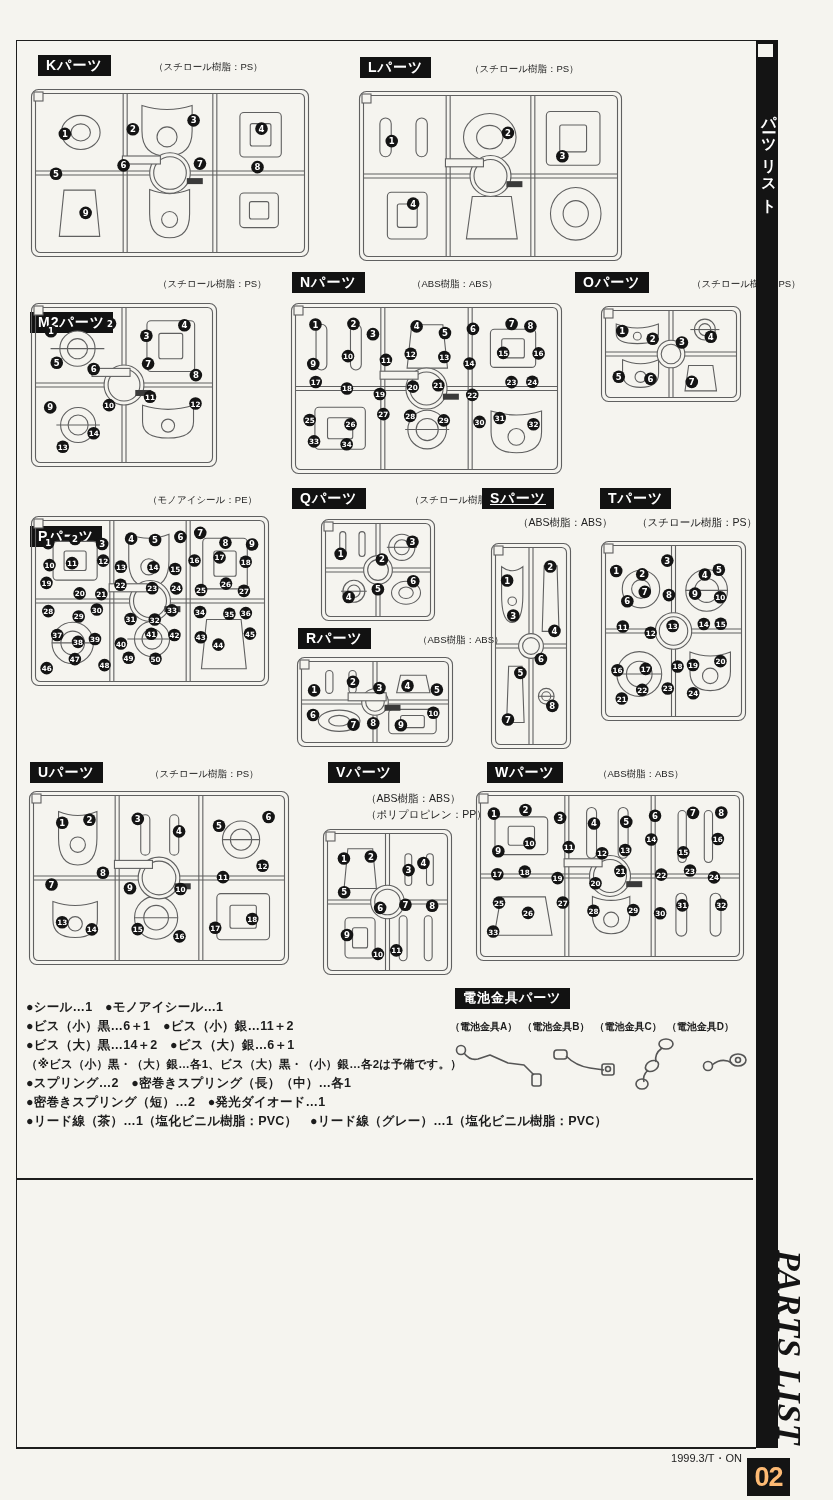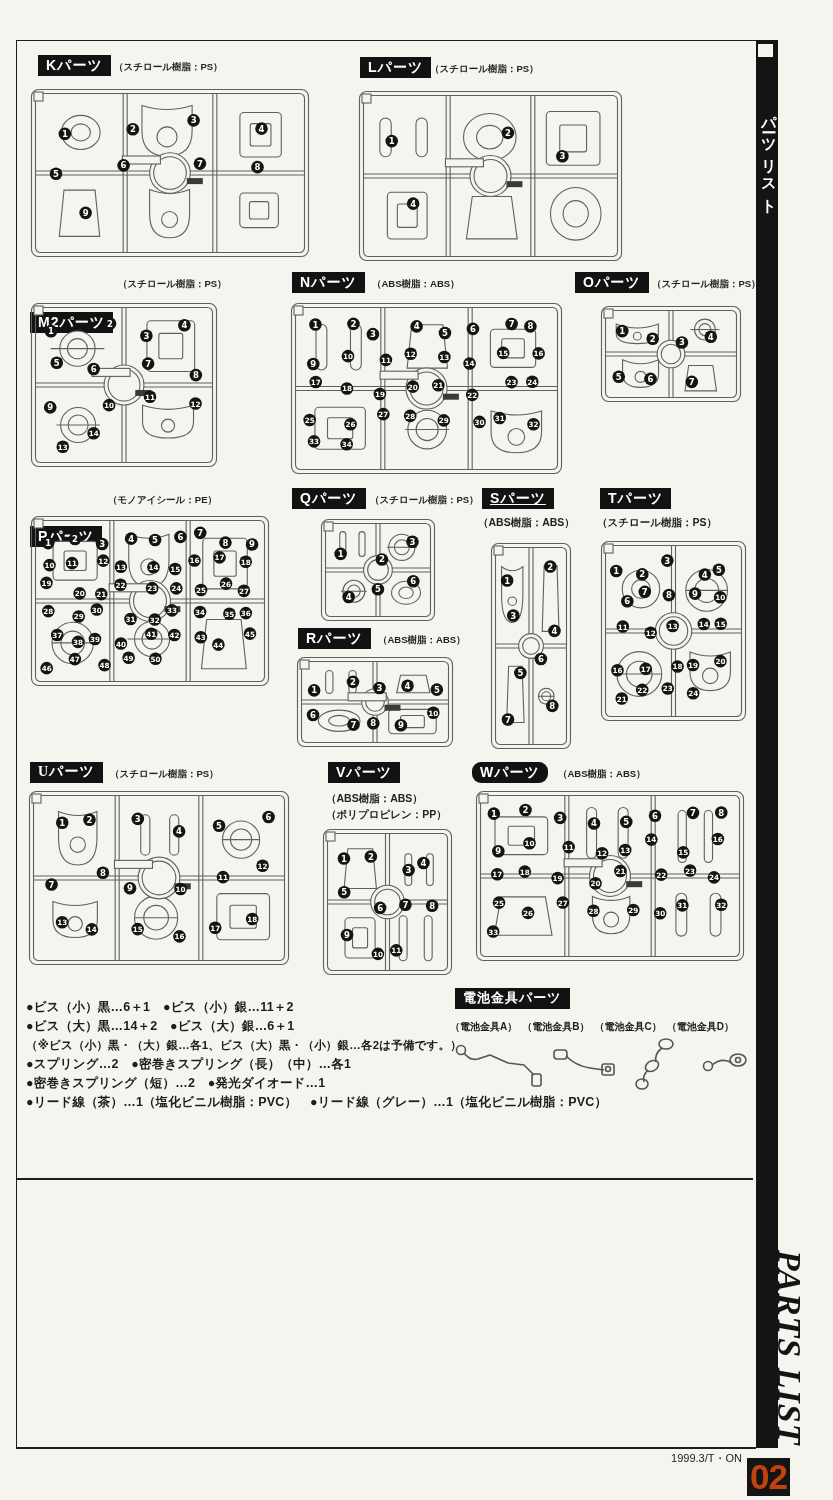--- a/index.html
+++ b/index.html
@@ -1,41 +1,41 @@
 <!DOCTYPE html>
 <html><head>
 <meta charset="utf-8">
 <style>
   html,body{margin:0;padding:0;background:#e8e8e4;}
   #page{position:relative;width:833px;height:1500px;background:#f5f4ef;overflow:hidden;
         font-family:"Liberation Sans","DejaVu Sans",sans-serif;color:#1c1c1c;padding-left:44px;}
   .ptag{position:absolute;background:#121212;color:#fff;font-size:14px;font-weight:bold;
         padding:2px 8px 3px 8px;letter-spacing:1px;line-height:16px;white-space:nowrap;}
-  .pmat{position:absolute;font-size:9.5px;font-weight:bold;white-space:nowrap;color:#222;}
+  .pmat{position:absolute;font-size:9.5px;font-weight:normal;white-space:nowrap;color:#222;margin-left:40px;}
   .pmat.below{font-size:10.5px;}
   .sprue{position:absolute;}
   .rule{position:absolute;background:#1d1d1d;}
   #supplies{position:absolute;left:26px;top:998px;width:430px;}
   #supplies .sline{font-size:12.5px;font-weight:bold;line-height:19px;white-space:nowrap;letter-spacing:0.2px;}
   #supplies .sline.paren{font-size:11.5px;}
   #notes{position:absolute;left:20px;top:1126px;width:720px;}
   #notes .nline{font-size:12.5px;font-weight:bold;line-height:19px;white-space:nowrap;}
   #battery-labels{position:absolute;left:450px;top:1016px;white-space:nowrap;}
   #battery-labels span{font-size:10px;font-weight:bold;margin-right:5px;}
   .wire{position:absolute;}
   #sidebar-bar{position:absolute;left:756px;top:40px;width:22px;height:1408px;background:#141414;}
   #sidebar-marker{position:absolute;left:758px;top:44px;width:15px;height:13px;background:#f5f4ef;}
   #sidebar-title{position:absolute;left:756px;top:62px;width:22px;height:190px;color:#fff;
         writing-mode:vertical-rl;text-orientation:upright;font-size:15px;font-weight:bold;
         letter-spacing:3px;text-align:left;display:flex;justify-content:center;}
   #parts-list-en{position:absolute;left:770px;top:1250px;height:205px;
         writing-mode:vertical-rl;font-family:"Liberation Serif","DejaVu Serif",serif;
         font-style:italic;font-weight:bold;font-size:34px;color:#141414;letter-spacing:1px;}
   #page-number{position:absolute;left:747px;top:1458px;width:43px;height:38px;background:#141414;
-        color:#c2410c;font-size:35px;font-weight:bold;display:flex;align-items:center;justify-content:center;
+        color:#fdba74;font-size:27px;font-weight:bold;display:flex;align-items:center;justify-content:center;
         font-family:"Liberation Sans",sans-serif;transform:none;letter-spacing:-1px;}
   #footer-credit{position:absolute;left:560px;top:1451px;width:182px;text-align:right;font-size:11px;color:#222;}
 </style>
 </head>
 <body>
 
 <div id="page">
 
   <div class="rule" style="left:16px;top:40px;width:740px;height:1px;"></div>
   <div class="rule" style="left:16px;top:40px;width:1px;height:1408px;"></div>
@@ -666,21 +666,21 @@
           <text x="21.745320361526684" y="161.53801387548447" text-anchor="middle" font-size="7.2" font-weight="bold" fill="#ffffff" font-family="&quot;DejaVu Sans&quot;,sans-serif">21</text>
           <circle cx="42.226385151548314" cy="149.89323085546494" r="6.3"></circle>
           <text x="42.226385151548314" y="152.89323085546494" text-anchor="middle" font-size="7.2" font-weight="bold" fill="#ffffff" font-family="&quot;DejaVu Sans&quot;,sans-serif">22</text>
           <circle cx="67.73941915361212" cy="148.48086526617408" r="6.3"></circle>
           <text x="67.73941915361212" y="151.48086526617408" text-anchor="middle" font-size="7.2" font-weight="bold" fill="#ffffff" font-family="&quot;DejaVu Sans&quot;,sans-serif">23</text>
           <circle cx="93.18411743380129" cy="153.24195761978626" r="6.3"></circle>
           <text x="93.18411743380129" y="156.24195761978626" text-anchor="middle" font-size="7.2" font-weight="bold" fill="#ffffff" font-family="&quot;DejaVu Sans&quot;,sans-serif">24</text>
         </g>
       </svg></div>
 
-  <div class="ptag" style="left:30px;top:762px;font-family:Liberation Serif, serif;">Uパーツ</div>
+  <div class="ptag" style="left:30px;top:762px;">Uパーツ</div>
   <div class="pmat" style="left:110px;top:768px;">（スチロール樹脂：PS）</div>
   <div class="sprue" style="left:28px;top:790px;width:262px;height:176px;"><svg width="262" height="176" viewBox="0 0 262 176">
         <g stroke="#606060" fill="none" stroke-width="1.1">
           <rect x="1.5" y="1.5" width="259" height="173" rx="7"></rect>
           <rect x="5.5" y="5.5" width="251" height="165" rx="5"></rect>
           <line x1="87.16666666666667" y1="6" x2="87.16666666666667" y2="170"></line>
           <line x1="91.16666666666667" y1="6" x2="91.16666666666667" y2="170"></line>
           <line x1="170.83333333333334" y1="6" x2="170.83333333333334" y2="170"></line>
           <line x1="174.83333333333334" y1="6" x2="174.83333333333334" y2="170"></line>
           <line x1="6" y1="86" x2="256" y2="86"></line>
@@ -786,21 +786,21 @@
           <text x="110.15874215049553" y="80.69249752978794" text-anchor="middle" font-size="8.5" font-weight="bold" fill="#ffffff" font-family="&quot;DejaVu Sans&quot;,sans-serif">8</text>
           <circle cx="24.992911852896214" cy="107.03757897065952" r="6.3"></circle>
           <text x="24.992911852896214" y="110.03757897065952" text-anchor="middle" font-size="8.5" font-weight="bold" fill="#ffffff" font-family="&quot;DejaVu Sans&quot;,sans-serif">9</text>
           <circle cx="55.92623539225315" cy="125.89191342424601" r="6.3"></circle>
           <text x="55.92623539225315" y="128.891913424246" text-anchor="middle" font-size="7.2" font-weight="bold" fill="#ffffff" font-family="&quot;DejaVu Sans&quot;,sans-serif">10</text>
           <circle cx="74.2554377753404" cy="122.36741818580776" r="6.3"></circle>
           <text x="74.2554377753404" y="125.36741818580776" text-anchor="middle" font-size="7.2" font-weight="bold" fill="#ffffff" font-family="&quot;DejaVu Sans&quot;,sans-serif">11</text>
         </g>
       </svg></div>
 
-  <div class="ptag" style="left:472px;top:762px;border-radius:9px;">Wパーツ</div>
+  <div class="ptag" style="left:487px;top:762px;">Wパーツ</div>
   <div class="pmat" style="left:558px;top:768px;">（ABS樹脂：ABS）</div>
   <div class="sprue" style="left:475px;top:790px;width:270px;height:172px;"><svg width="270" height="172" viewBox="0 0 270 172">
         <g stroke="#606060" fill="none" stroke-width="1.1">
           <rect x="1.5" y="1.5" width="267" height="169" rx="7"></rect>
           <rect x="5.5" y="5.5" width="259" height="161" rx="5"></rect>
           <line x1="89.83333333333333" y1="6" x2="89.83333333333333" y2="166"></line>
           <line x1="93.83333333333333" y1="6" x2="93.83333333333333" y2="166"></line>
           <line x1="176.16666666666666" y1="6" x2="176.16666666666666" y2="166"></line>
           <line x1="180.16666666666666" y1="6" x2="180.16666666666666" y2="166"></line>
           <line x1="6" y1="84" x2="264" y2="84"></line>
@@ -923,20 +923,21 @@
   <svg class="wire" style="left:700px;top:1044px;" width="52" height="42" viewBox="0 0 52 42">
     <g fill="none" stroke="#555" stroke-width="1.6" stroke-linejoin="round">
       <circle cx="8" cy="22" r="4.5"></circle>
       <path d="M12,21 q10,-8 20,-2"></path>
       <ellipse cx="38" cy="16" rx="8" ry="6"></ellipse>
       <circle cx="38" cy="16" r="2.5"></circle>
     </g>
   </svg>
 
   <div id="supplies">
+    <div class="sline">●シール…1　●モノアイシール…1</div>
     <div class="sline">●ビス（小）黒…6＋1　●ビス（小）銀…11＋2</div>
     <div class="sline">●ビス（大）黒…14＋2　●ビス（大）銀…6＋1</div>
     <div class="sline paren">（※ビス（小）黒・（大）銀…各1、ビス（大）黒・（小）銀…各2は予備です。）</div>
     <div class="sline">●スプリング…2　●密巻きスプリング（長）（中）…各1</div>
     <div class="sline">●密巻きスプリング（短）…2　●発光ダイオード…1</div>
     <div class="sline">●リード線（茶）…1（塩化ビニル樹脂：PVC）　●リード線（グレー）…1（塩化ビニル樹脂：PVC）</div>
   </div>
 
 
   <div id="sidebar-bar"></div>

